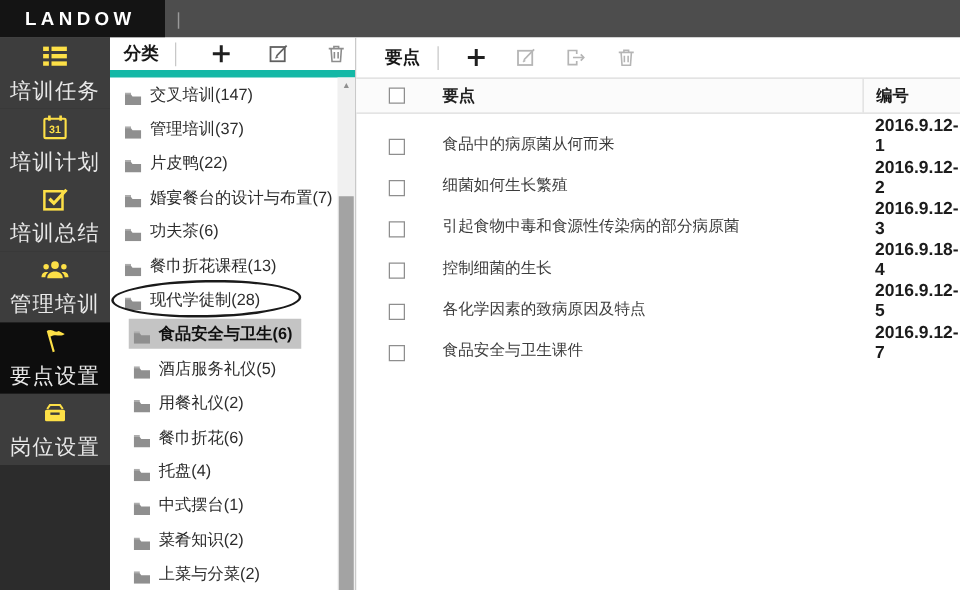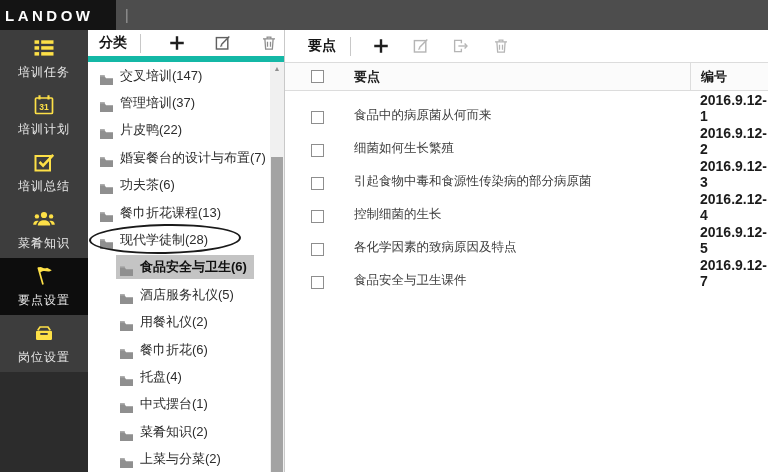--- a/index.html
+++ b/index.html
@@ -1,55 +1,55 @@
 <!DOCTYPE html>
 <html><head>
 <meta charset="utf-8">
 <style>
   * { margin:0; padding:0; box-sizing:border-box; }
   html,body { width:768px; height:472px; overflow:hidden; background:#fff;
               font-family:"Liberation Sans","DejaVu Sans",sans-serif; }
 
   
   .topbar { height:30px; background:#4d4d4d; display:flex; align-items:center; }
-  .logo { width:116px; height:30px; background:#141414; color:#fff; display:flex;
-          align-items:center; padding-left:5px; font-weight:bold; font-size:15px;
+  .logo { width:132px; height:30px; background:#141414; color:#fff; display:flex;
+          align-items:center; padding-left:20px; font-weight:bold; font-size:15px;
           letter-spacing:3.5px; }
   .topbar-sep { color:#9a9a9a; font-size:14px; margin:0 13px 0 9px; }
   .topbar-title { color:#f2f2f2; font-size:13px; letter-spacing:2px;margin-top:48px; }
 
   
   .main { display:flex; height:442px; }
 
   
   .sidebar { width:88px; background:#2c2c2c; flex:none; }
   .nav-item { height:57px; background:#3d3d3d; display:flex; flex-direction:column;
               align-items:center; justify-content:center; gap:4px; cursor:pointer; }
   .nav-item.active { background:#0d0d0d; }
   .nav-ico { width:24px; height:24px; color:#fde047; display:block; }
   .nav-ico svg { display:block; width:24px; height:24px; }
-  .nav-label { color:#e9e9e9; font-size:12px; letter-spacing:1px; }
+  .nav-label { color:#e9e9e9; font-size:17px; letter-spacing:1px; }
 
   
   .catpanel { width:196px; flex:none; background:#fff; position:relative; }
   .cat-toolbar { height:32px; display:flex; align-items:center; padding-left:11px;
                  border-bottom:6px solid #14b8a6; }
   .panel-title { font-size:14px; font-weight:bold; color:#161616; }
   .vdiv { width:1px; height:19px; background:#c8c8c8; margin:0 0 0 13px; }
   .tbtn { background:none; border:none; padding:0; width:20px; height:20px;
           cursor:pointer; display:flex; align-items:center; justify-content:center; }
   .tbtn svg { width:18px; height:18px; display:block; }
   .cat-toolbar .tbtn { margin-left:26px; }
   .ic-dark { color:#1f1f1f; } .ic-mid { color:#606060; } .ic-gray { color:#8d8d8d; }
   .ic-dis { color:#b5b5b5; }
 
   .cat-list { position:absolute; top:32px; left:0; right:14px; bottom:0; overflow:hidden; }
   .cat-item { height:27.4px; display:flex; align-items:center; padding-left:8px;
               position:relative; cursor:pointer; }
-  .cat-item.sub { padding-left:28px; }
+  .cat-item.sub { padding-left:15px; }
   .cat-inner { display:flex; align-items:center; gap:7px; padding:3px 7px 3px 4px; }
   .cat-label { font-size:13px; color:#2c2c2c; white-space:nowrap; }
   .cat-item.selected .cat-inner { background:#c4c4c4; }
   .cat-item.selected .cat-label { font-weight:bold; color:#101010; }
   .cat-ico { width:13px; height:10px; flex:none; display:block; }
   .ellipse { position:absolute; left:1px; top:-2px; width:152px; height:30px;
              border:2px solid #1a1a1a; border-radius:50%; transform:rotate(-1deg);
              pointer-events:none; }
 
   .vscroll { position:absolute; top:32px; right:0; bottom:0; width:14px; background:#f0f0f0; }
@@ -129,21 +129,21 @@
         <span class="nav-ico">
           <svg viewBox="0 0 24 24" fill="currentColor">
             <circle cx="12" cy="8" r="3.1"></circle>
             <path d="M5.8 18.5c0-3.4 2.8-5.3 6.2-5.3s6.2 1.9 6.2 5.3z"></path>
             <circle cx="4.9" cy="9.4" r="2.2"></circle>
             <path d="M1.2 17.8c0-2.7 1.7-4.1 4-4.1.5 0 1 .1 1.5.2-1.5 1.1-2.4 2.6-2.4 3.9z"></path>
             <circle cx="19.1" cy="9.4" r="2.2"></circle>
             <path d="M22.8 17.8c0-2.7-1.7-4.1-4-4.1-.5 0-1 .1-1.5.2 1.5 1.1 2.4 2.6 2.4 3.9z"></path>
           </svg>
         </span>
-        <span class="nav-label">菜肴知识</span>
+        <span class="nav-label">管理培训</span>
       </div>
       <div class="nav-item active">
         <span class="nav-ico">
           <svg viewBox="0 0 24 24">
             <path d="M6.2 3.5 11 20.5" stroke="currentColor" stroke-width="1.7" fill="none"></path>
             <path d="M6 3.8C9.5 1.2 11.5 5.8 15 3.8l4.8 2.4c-3.8 3-7-.9-11.4 2.2z" fill="currentColor"></path>
           </svg>
         </span>
         <span class="nav-label">要点设置</span>
       </div>
@@ -397,21 +397,21 @@
             <span class="checkbox"></span>
           </div>
           <div class="cell-kp">引起食物中毒和食源性传染病的部分病原菌</div>
           <div class="cell-code">2016.9.12-3</div>
         </div>
         <div class="trow">
           <div class="cell-check">
             <span class="checkbox"></span>
           </div>
           <div class="cell-kp">控制细菌的生长</div>
-          <div class="cell-code">2016.2.12-4</div>
+          <div class="cell-code">2016.9.18-4</div>
         </div>
         <div class="trow">
           <div class="cell-check">
             <span class="checkbox"></span>
           </div>
           <div class="cell-kp">各化学因素的致病原因及特点</div>
           <div class="cell-code">2016.9.12-5</div>
         </div>
         <div class="trow">
           <div class="cell-check">

